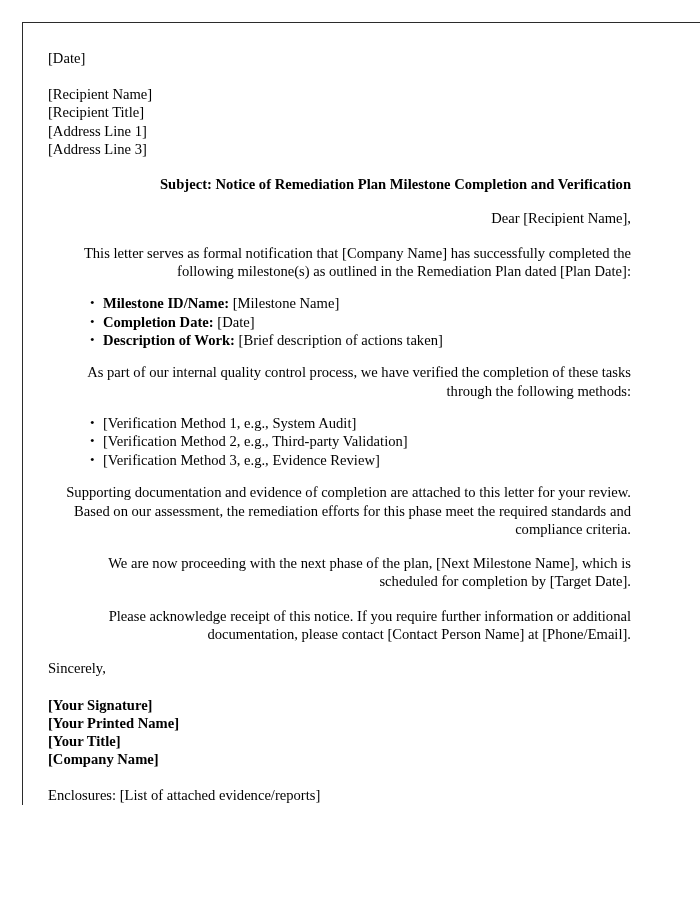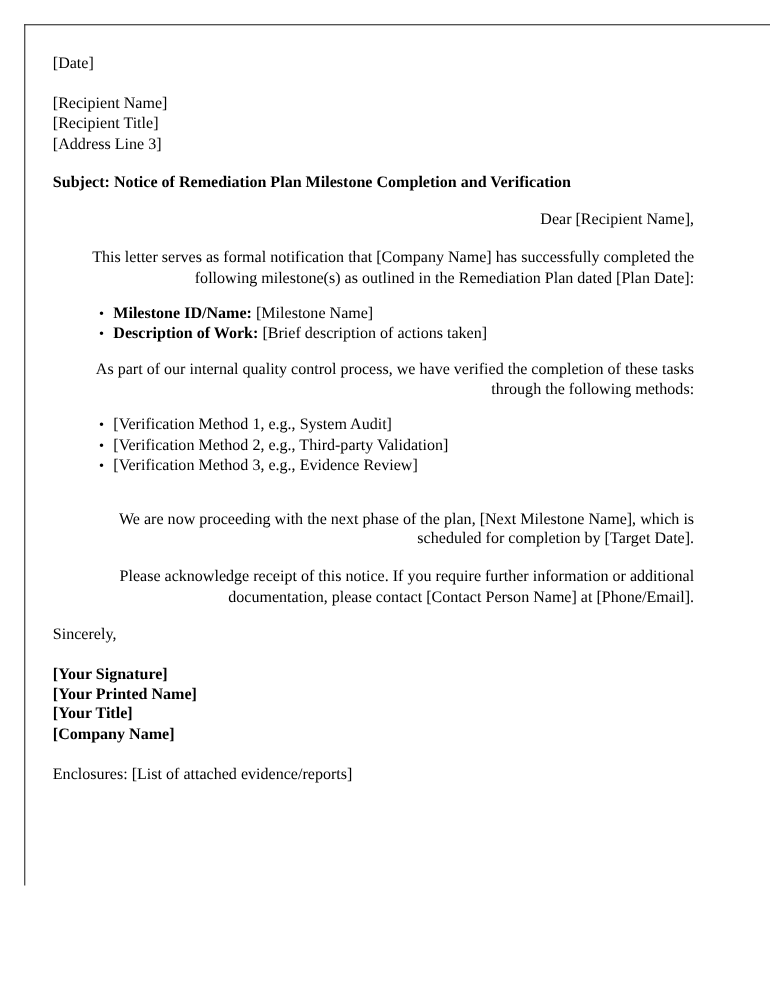--- a/index.html
+++ b/index.html
@@ -51,20 +51,21 @@
 
   .bold {
     font-weight: bold;
     margin-top: 40px;
   }
 
   .subject {
     font-size: 14.6px;
     line-height: 18.3px;
     font-weight: bold;
+    text-align: right;
   }
 
   
   .gap-sm { height: 16px; }
   .gap-md { height: 17px; }
   .gap-lg { height: 18px; }
   .gap-list { height: 14px; }
 
   ul.bullets {
     margin: 0;
@@ -95,56 +96,59 @@
 <div class="page">
   <div class="content">
 
     <div class="line">[Date]</div>
 
     <div class="gap-lg"></div>
 
     <div class="addr-block">
       <div class="line">[Recipient Name]</div>
       <div class="line">[Recipient Title]</div>
+      <div class="line">[Address Line 1]</div>
       <div class="line">[Address Line 3]</div>
     </div>
 
     <div class="gap-md"></div>
 
     <div class="subject">Subject: Notice of Remediation Plan Milestone Completion and Verification</div>
 
     <div class="gap-sm"></div>
 
     <div class="para">Dear [Recipient Name],</div>
 
     <div class="gap-sm"></div>
 
     <p class="para">This letter serves as formal notification that [Company Name] has successfully completed the following milestone(s) as outlined in the Remediation Plan dated [Plan Date]:</p>
 
     <div class="gap-list"></div>
 
     <ul class="bullets">
       <li><span class="bold">Milestone ID/Name:</span> <span>[Milestone Name]</span></li>
+      <li><span class="bold">Completion Date:</span> <span>[Date]</span></li>
       <li><span class="bold">Description of Work:</span> <span>[Brief description of actions taken]</span></li>
     </ul>
 
     <div class="gap-list"></div>
 
     <p class="para">As part of our internal quality control process, we have verified the completion of these tasks through the following methods:</p>
 
     <div class="gap-list"></div>
 
     <ul class="bullets">
       <li>[Verification Method 1, e.g., System Audit]</li>
       <li>[Verification Method 2, e.g., Third-party Validation]</li>
       <li>[Verification Method 3, e.g., Evidence Review]</li>
     </ul>
 
     <div class="gap-list"></div>
 
+    <p class="para">Supporting documentation and evidence of completion are attached to this letter for your review. Based on our assessment, the remediation efforts for this phase meet the required standards and compliance criteria.</p>
 
     <div class="gap-sm"></div>
 
     <p class="para">We are now proceeding with the next phase of the plan, [Next Milestone Name], which is scheduled for completion by [Target Date].</p>
 
     <div class="gap-sm"></div>
 
     <p class="para">Please acknowledge receipt of this notice. If you require further information or additional documentation, please contact [Contact Person Name] at [Phone/Email].</p>
 
     <div class="gap-sm"></div>

